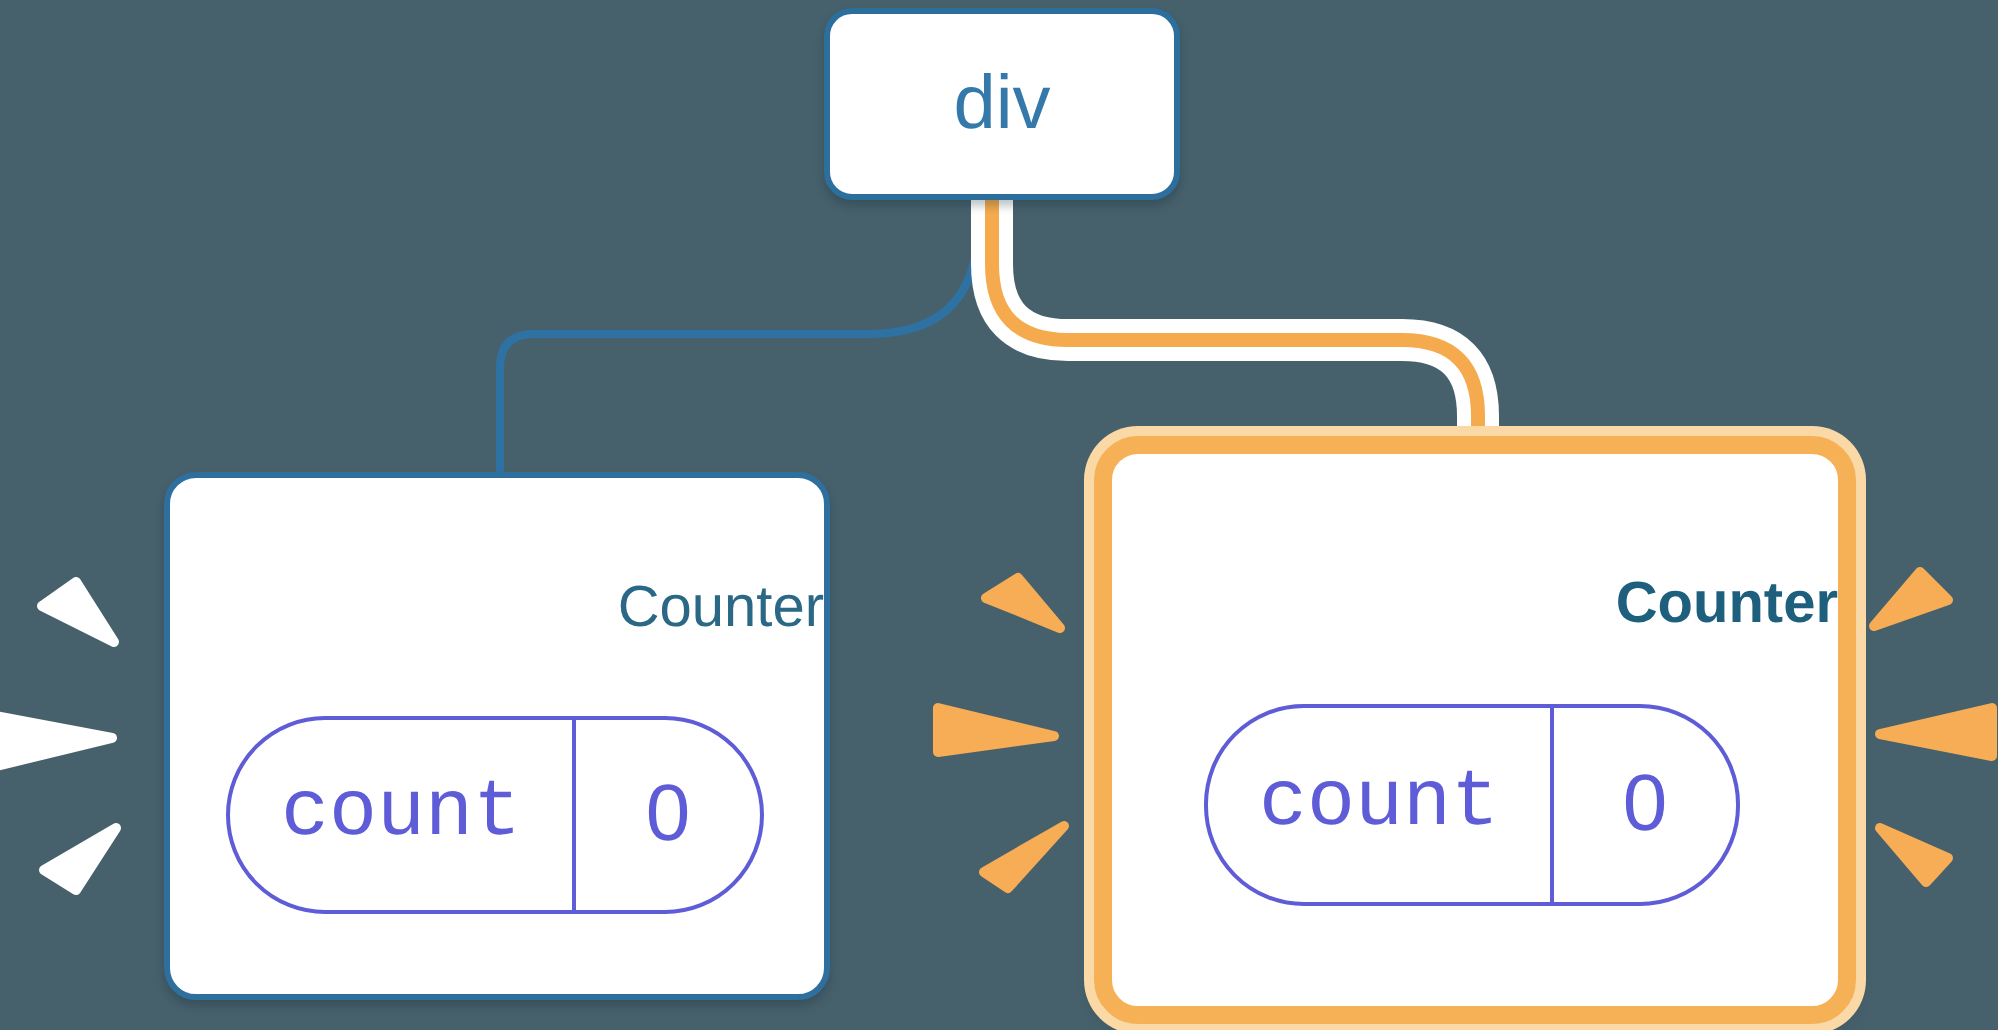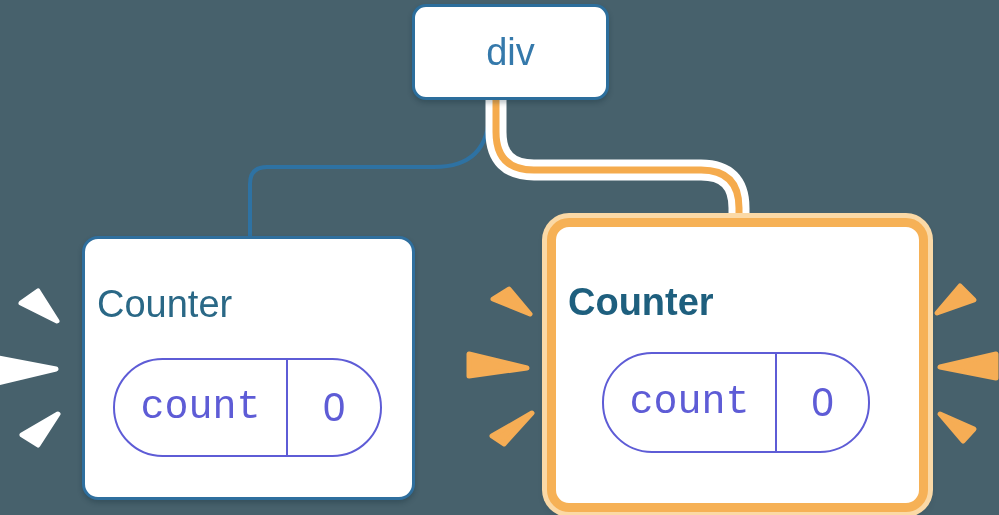--- a/index.html
+++ b/index.html
@@ -6,39 +6,39 @@
   .stage{
     position:relative;width:999px;height:515px;overflow:hidden;
     background:#47616C;
     font-family:"Liberation Sans", sans-serif;
   }
   .overlay{position:absolute;left:0;top:0;z-index:1;}
   .node{
     position:absolute;background:#ffffff;box-sizing:border-box;z-index:2;
   }
   .node-root{
-    left:412px;top:4px;width:197px;height:96px;
+    left:412px;top:4px;width:178px;height:96px;
     border:3px solid #2C6E9C;border-radius:14px;
     display:flex;align-items:center;justify-content:center;
     font-size:38px;color:#3579AB;
     box-shadow:0 3px 5px rgba(15,40,52,.28);
   }
   .node-counter-left{
     left:82px;top:236px;width:333px;height:264px;
     border:3px solid #2F6F9E;border-radius:16px;
     box-shadow:0 3px 5px rgba(15,40,52,.28);
   }
   .node-counter-right{
     left:547px;top:218px;width:381px;height:294px;
     border:9px solid #F6B156;border-radius:22px;
     box-shadow:0 0 0 5px #FBD9A6, 0 4px 8px rgba(15,40,52,.25);
   }
   .counter-title{
-    position:absolute;left:12px;width:100%;text-align:left;
-    font-size:38px;line-height:44px;color:#2A6886;
+    position:absolute;left:0;width:100%;text-align:right;
+    font-size:29px;line-height:44px;color:#2A6886;
   }
   .node-counter-left .counter-title{top:43px;}
   .node-counter-right .counter-title{top:53px;font-weight:700;color:#1E5F7E;}
   .state-pill{
     position:absolute;display:flex;box-sizing:border-box;
     border:2px solid #5E5CD6;border-radius:50px;
     color:#5E5CD6;font-size:40px;
   }
   .node-counter-left .state-pill{left:28px;top:119px;width:269px;height:99px;}
   .node-counter-right .state-pill{left:46px;top:125px;width:268px;height:101px;}

